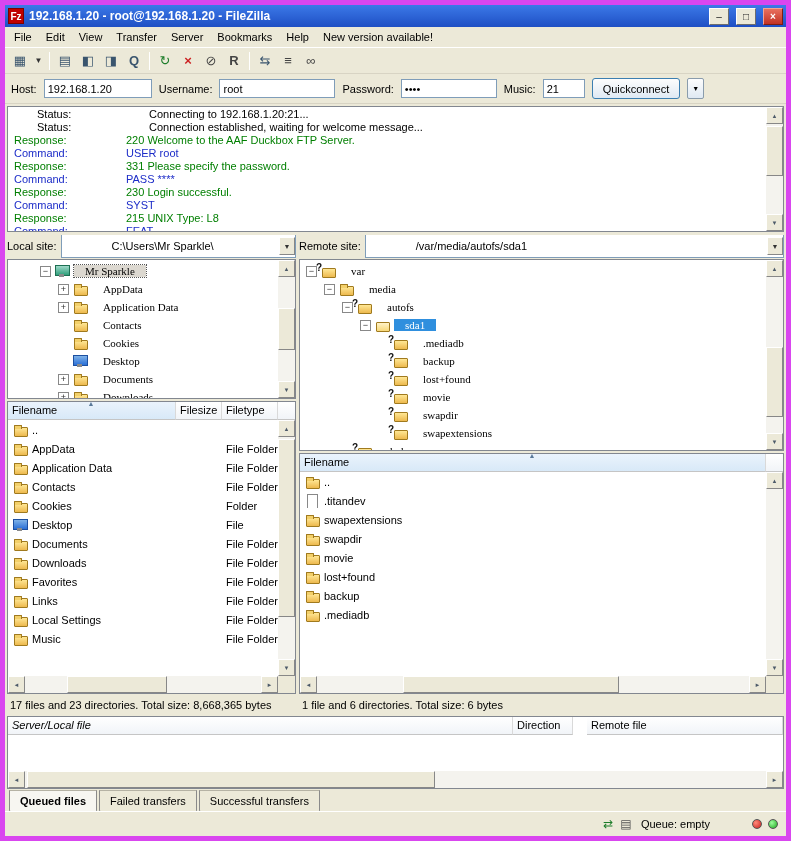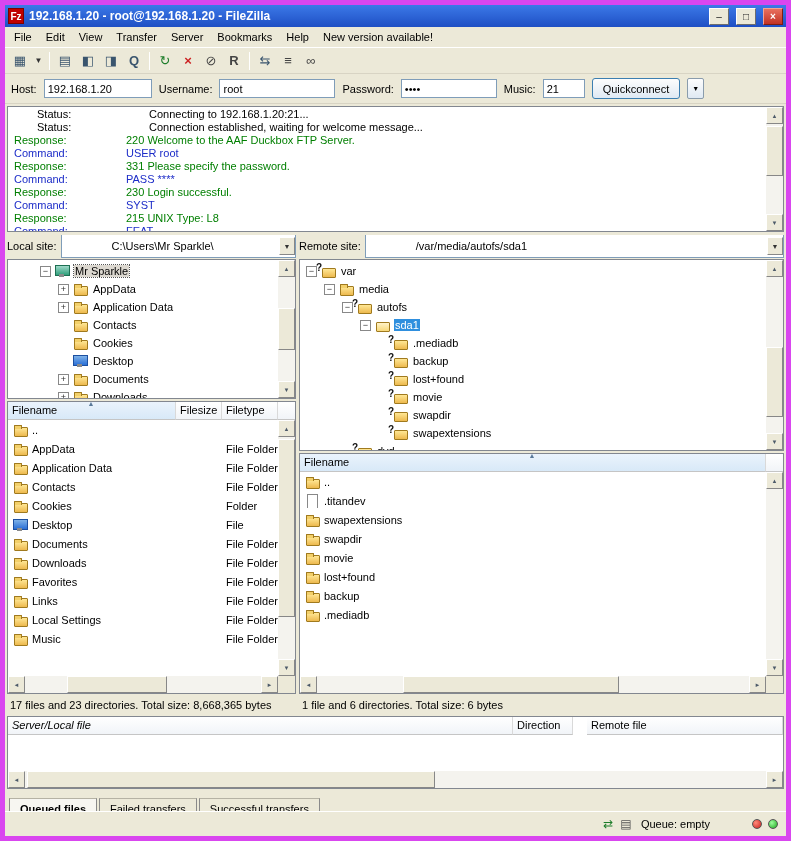--- a/index.html
+++ b/index.html
@@ -67,21 +67,21 @@
   .combo-value { flex:1; padding:0 4px; white-space:nowrap; overflow:hidden; }
   .combo-btn { width:16px; height:18px; flex:none; background:#ECE9D8; border:1px solid; border-color:#fff #878787 #878787 #fff; display:flex; align-items:center; justify-content:center; font-size:7px; color:#333; }
 
   .treebox { flex:none; background:#fff; border:1px solid #828790; display:flex; overflow:hidden; }
   .treebox.local { height:140px; }
   .treebox.remote { height:192px; }
   .tree-rows { flex:1; overflow:hidden; padding-top:2px; }
   .tree-row { display:flex; align-items:center; height:18px; white-space:nowrap; }
   .expander { width:11px; height:11px; line-height:9px; font-size:9px; text-align:center; border:1px solid #888; background:#fff; margin-right:3px; flex:none; color:#333; }
   .expander:empty { visibility:hidden; }
-  .tree-label { padding:0 1px; }
+  .tree-label { padding:0 11px;font-family:Liberation Serif, serif; }
   .tree-label.sel-active { background:#2F8FDE; color:#fff; }
   .tree-label.sel-inactive { background:#DCD8D0; outline:1px dotted #555; }
 
   
   .icon { width:16px; height:14px; position:relative; display:inline-block; flex:none; margin-right:4px; }
   .icon-folder::before, .icon-folder-q::before, .icon-folder-open::before {
     content:""; position:absolute; left:2px; top:4px; width:12px; height:8px;
     background:linear-gradient(#FFE795,#EDB94E); border:1px solid #A07A1E; border-radius:1px; }
   .icon-folder::after {
     content:""; position:absolute; left:2px; top:2px; width:6px; height:3px;
@@ -108,21 +108,21 @@
   .cell { padding:0 4px; overflow:hidden; display:flex; align-items:center; }
   .hsrow { height:17px; flex:none; display:flex; }
   .pane-status { height:18px; flex:none; display:flex; align-items:center; padding:0 3px; white-space:nowrap; overflow:hidden; }
 
   
   .queuebox { flex:none; margin:0 2px; background:#fff; border:1px solid #828790; display:flex; flex-direction:column; }
   .q-c1 { width:505px; flex:none;font-style:italic; } .q-c2 { width:60px; flex:none; } .q-c3 { flex:1;margin-left:14px; }
   .queue-body { height:36px; flex:none; }
 
   .tabsbar { height:22px; flex:none; display:flex; align-items:flex-start; padding:1px 4px 0 4px; gap:2px; background:#ECE9D8; }
-  .tab { padding:4px 10px; background:#ECE9D8; border:1px solid #8A8A8A; border-top:1px solid #B5B2A4; border-radius:0 0 2px 2px;margin-top:8px; }
+  .tab { padding:4px 10px; background:#ECE9D8; border:1px solid #8A8A8A; border-top:1px solid #B5B2A4; border-radius:0 0 2px 2px; }
   .tab.active { background:#F7F6F1; font-weight:bold; }
 
   
   .statusbar { height:25px; flex:none; display:flex; align-items:center; padding:0 8px; background:#ECE9D8; border-top:1px solid #fff; }
   .sb-icon { width:18px; height:16px; display:flex; align-items:center; justify-content:center; font-size:12px; }
   .sb-icon.green { color:#1d7d2a; }
   .sb-icon.gray { color:#555; }
   .sb-text { margin:0 6px; }
   .led { width:10px; height:10px; border-radius:50%; margin-left:6px; border:1px solid #555; }
   .led.red { background:radial-gradient(circle at 35% 35%, #ff8a7a, #C81E1E); }

